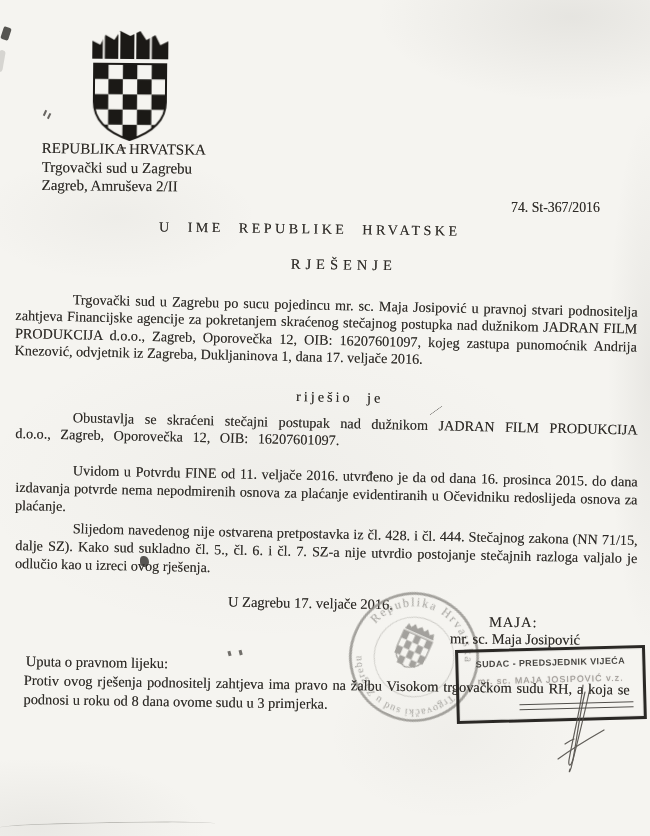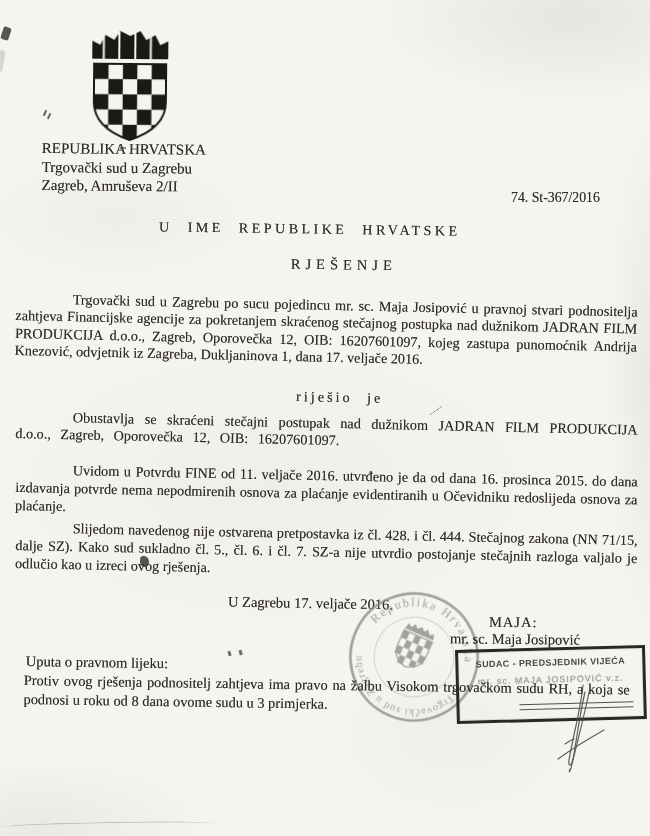--- a/index.html
+++ b/index.html
@@ -67,21 +67,21 @@
 
   <div class="abs" style="left:44px;top:110px;width:2px;height:6px;background:#45423e;transform:rotate(25deg);box-shadow:5px 1px 0 #45423e;opacity:.8;"></div>
   <div class="abs" style="left:120px;top:147px;width:6px;height:2px;background:#55524e;opacity:.65;"></div>
 
   <div class="abs letterhead doc-text" style="left:42px;top:139px;transform:rotate(.6deg);transform-origin:0 0;">
     <div>REPUBLIKA HRVATSKA</div>
     <div>Trgovački sud u Zagrebu</div>
     <div>Zagreb, Amruševa 2/II</div>
   </div>
 
-  <div class="abs doc-text" style="left:511px;top:190px;font-size:13.8px;">74. St-367/2016</div>
+  <div class="abs doc-text" style="left:511px;top:200px;font-size:13.8px;">74. St-367/2016</div>
 
   <div class="abs doc-text centered" style="left:60px;top:218px;width:500px;text-align:center;font-size:14px;transform:rotate(.8deg);">U IME REPUBLIKE HRVATSKE</div>
   <div class="abs doc-text centered" style="left:94px;top:253px;width:500px;text-align:center;font-size:14.5px;letter-spacing:5px;transform:rotate(.8deg);">RJEŠENJE</div>
 
   <p class="abs para doc-text" style="top:290px;margin:0;transform:rotate(1.25deg);">Trgovački sud u Zagrebu po sucu pojedincu mr. sc. Maja Josipović u pravnoj stvari podnositelja zahtjeva Financijske agencije za pokretanjem skraćenog stečajnog postupka nad dužnikom JADRAN FILM PRODUKCIJA d.o.o., Zagreb, Oporovečka 12, OIB: 16207601097, kojeg zastupa punomoćnik Andrija Knezović, odvjetnik iz Zagreba, Dukljaninova 1, dana 17. veljače 2016.</p>
 
   <div class="abs doc-text centered" style="left:190px;top:386px;width:300px;text-align:center;font-size:14.2px;letter-spacing:3px;transform:rotate(1.1deg);">riješio je</div>
 
   <p class="abs para doc-text" style="top:408px;margin:0;word-spacing:6px;transform:rotate(1.25deg);">Obustavlja se skraćeni stečajni postupak nad dužnikom JADRAN FILM PRODUKCIJA d.o.o., Zagreb, Oporovečka 12, OIB: 16207601097.</p>
 

